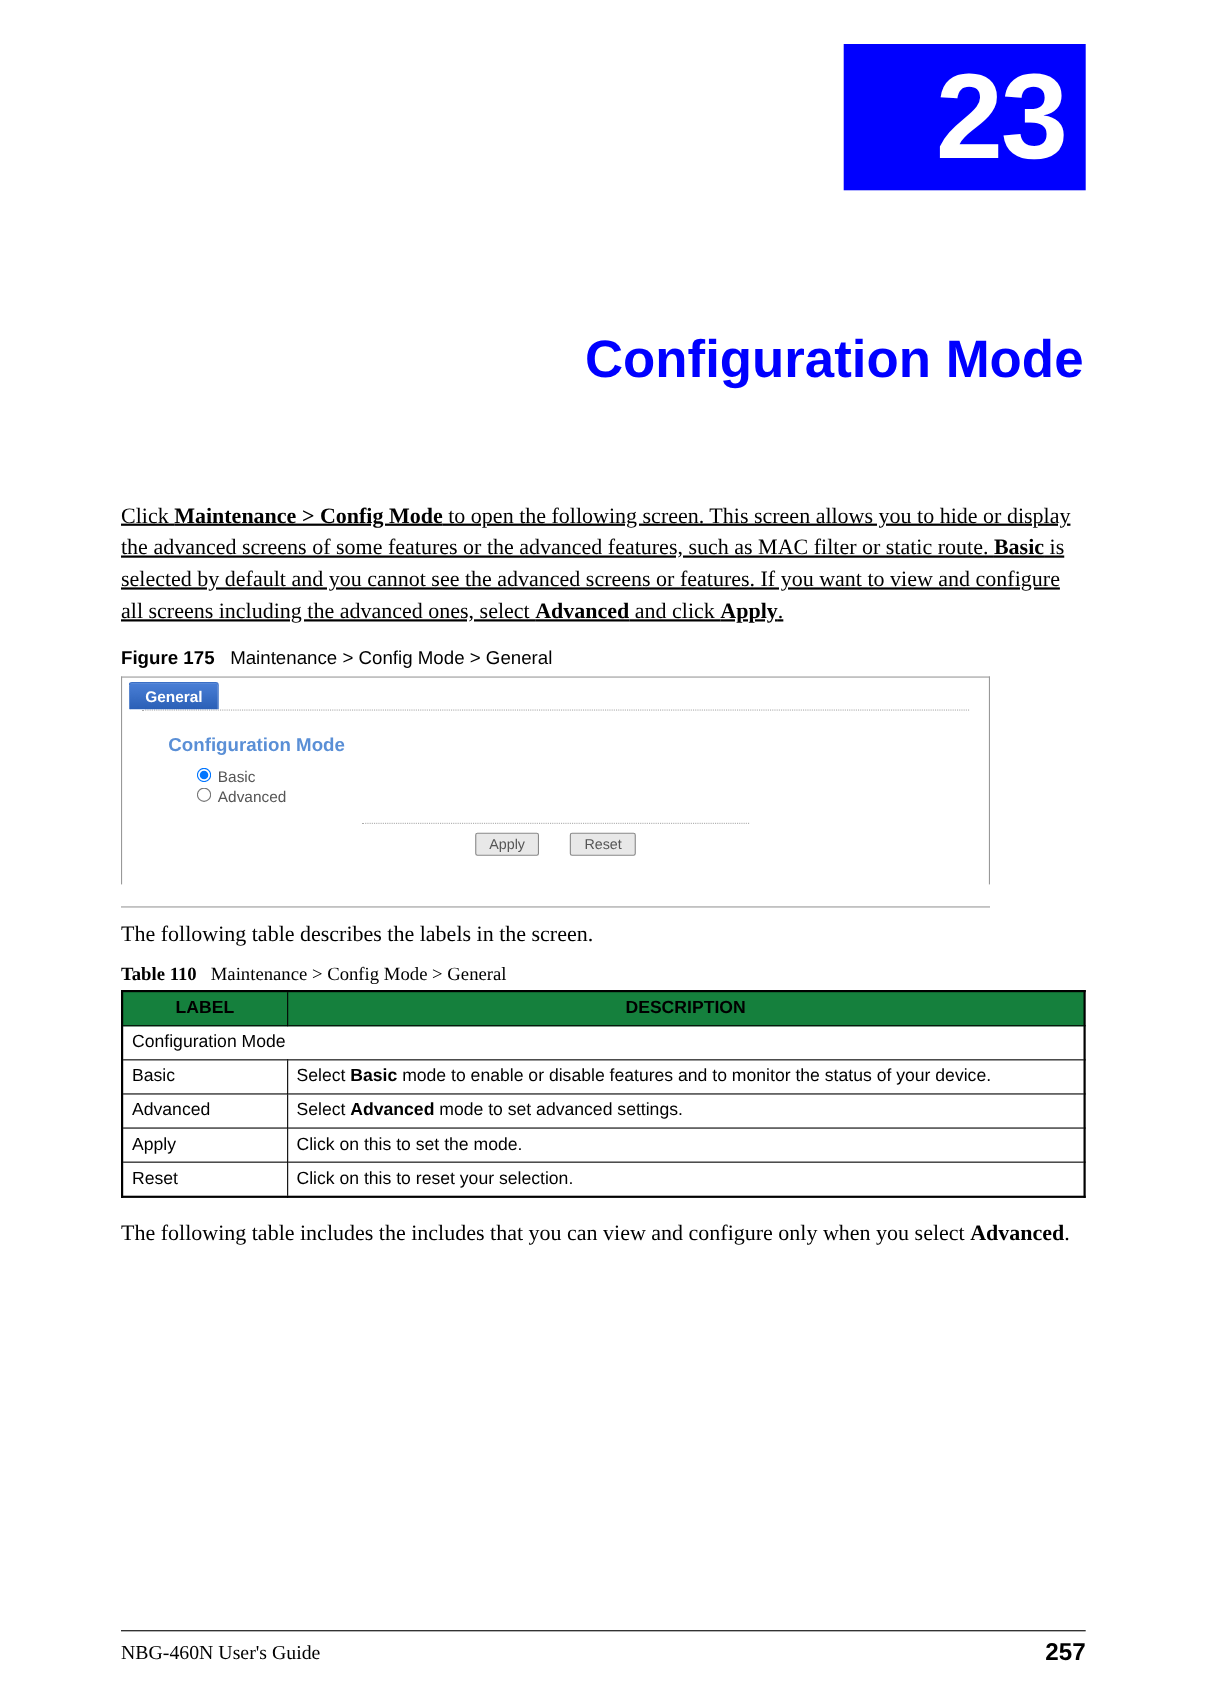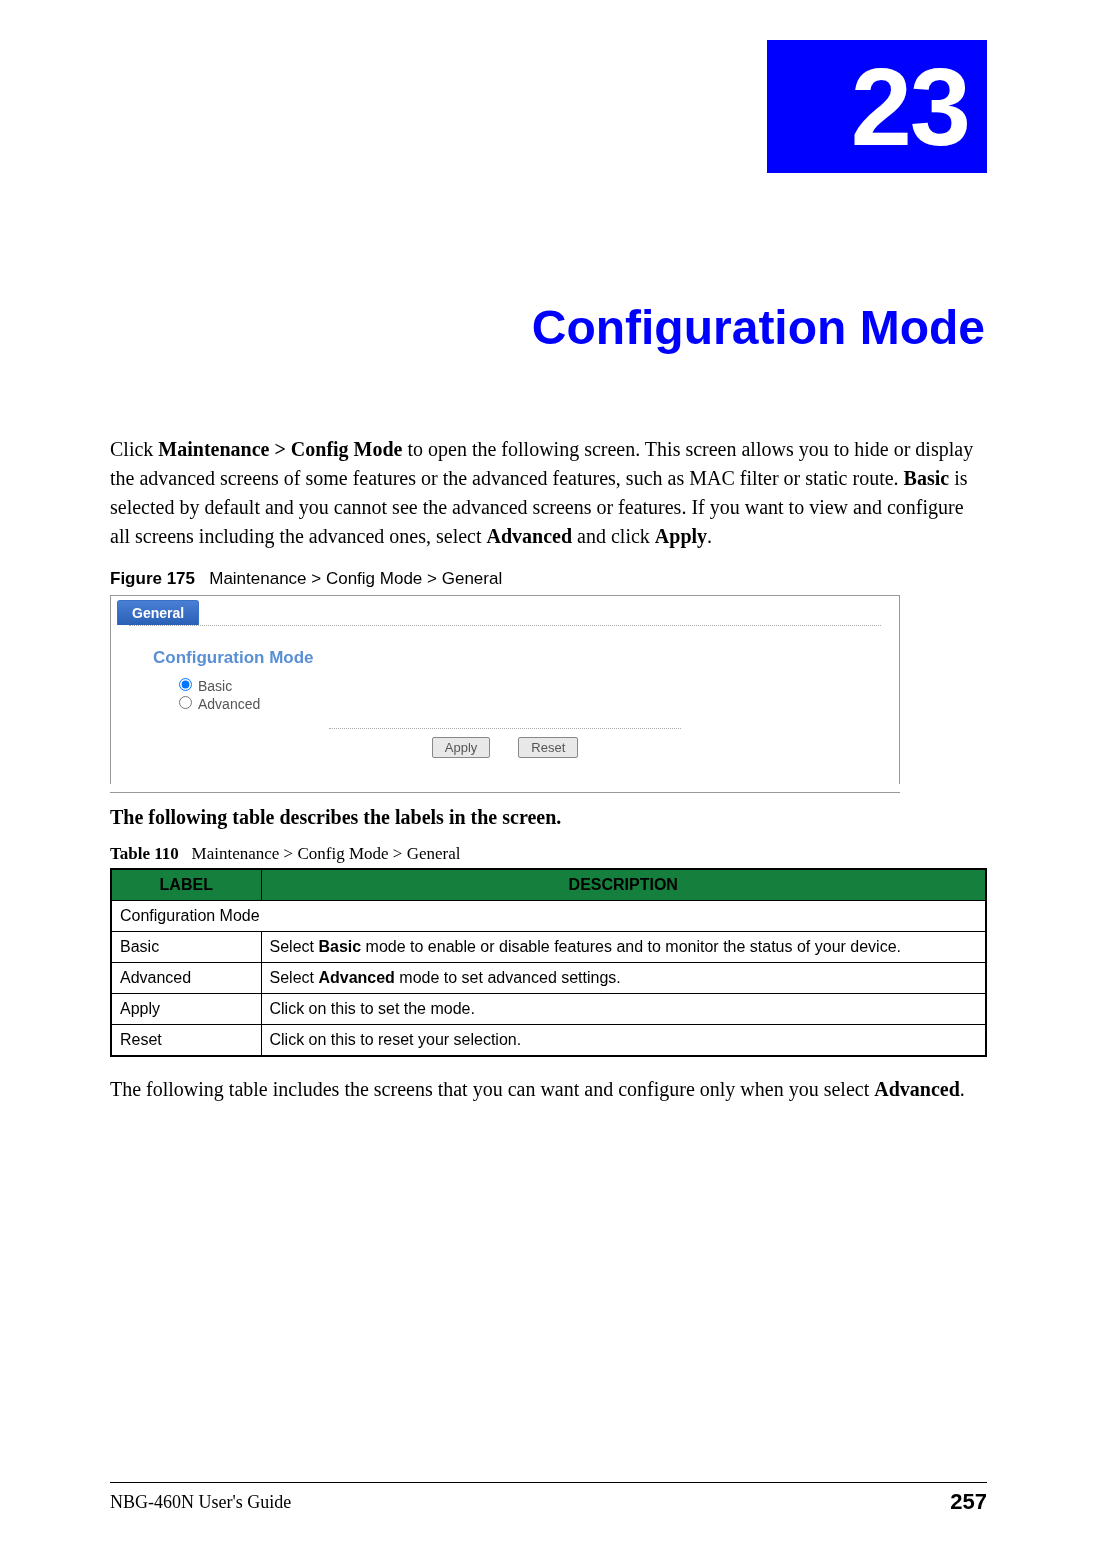--- a/index.html
+++ b/index.html
@@ -39,23 +39,24 @@
     .chapter-title {
       margin-top: 260px;
       color: #0000FF;
       font-family: Arial, Helvetica, sans-serif;
       font-weight: bold;
       font-size: 48px;
       text-align: right;
       padding-right: 2px;
     }
     .body-text {
-      margin-top: 80px;
+      margin-top: 100px;
       font-size: 20px;
       line-height: 1.45;
+      text-decoration: underline;
     }
     .body-text p { margin-bottom: 18px; }
     .figure-caption {
       font-family: Arial, Helvetica, sans-serif;
       font-size: 17px;
       margin-top: 14px;
       margin-bottom: 6px;
     }
     .figure-caption .bold { font-weight: bold; }
     .screenshot {
@@ -114,24 +115,24 @@
       padding: 2px 12px;
       margin: 0 12px;
       background: #e8e8e8;
       border: 1px solid #888;
       border-radius: 2px;
       color: #555;
     }
     .screenshot-outer {
       border-bottom: 1px solid #999;
       width: 790px;
-      padding-bottom: 8px;
+      padding-bottom: 20px;
       background: #fff;
     }
-    .below-figure { margin-top: 10px; font-size: 20px; line-height: 1.45; font-weight: bold; }
+    .below-figure { margin-top: 10px; font-size: 20px; line-height: 1.45; }
     .table-caption {
       font-family: Liberation Serif, serif;
       font-size: 17px;
       margin-top: 12px;
       margin-bottom: 4px;
     }
     .table-caption .bold { font-weight: bold; }
     table.desc {
       width: 100%;
       border-collapse: collapse;
@@ -248,21 +249,21 @@
         <td><span>Click on this to set the mode.</span></td>
       </tr>
       <tr>
         <td class="label-col">Reset</td>
         <td><span>Click on this to reset your selection.</span></td>
       </tr>
     </tbody>
   </table>
 
   <p class="after-table">
-    <span>The following table includes the screens that you can want and configure only when you select </span><b>Advanced</b><span>.</span>
+    <span>The following table includes the includes that you can view and configure only when you select </span><b>Advanced</b><span>.</span>
   </p>
 
   <div class="rule"></div>
   <div class="footer">
     <span class="guide">NBG-460N User's Guide</span>
     <span class="page-num">257</span>
   </div>
 </div>
 
 </body></html>

